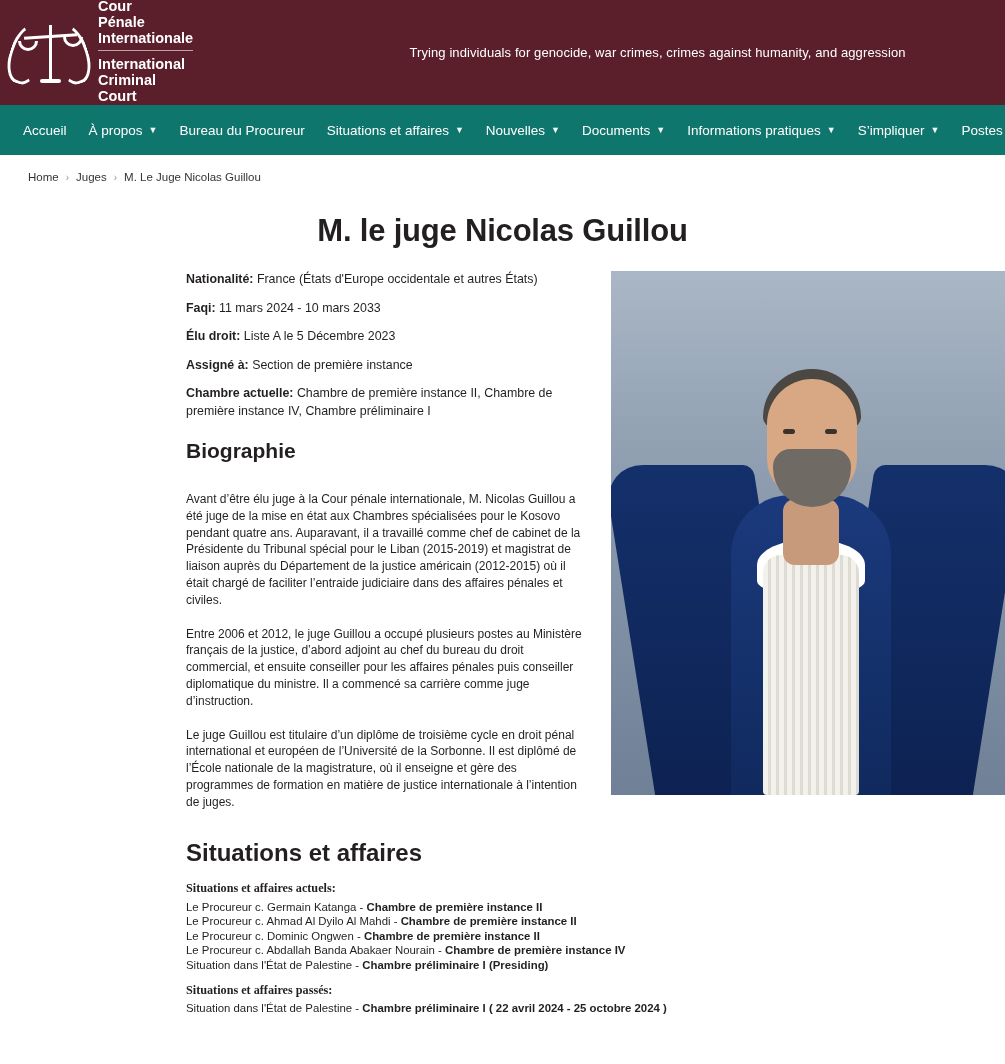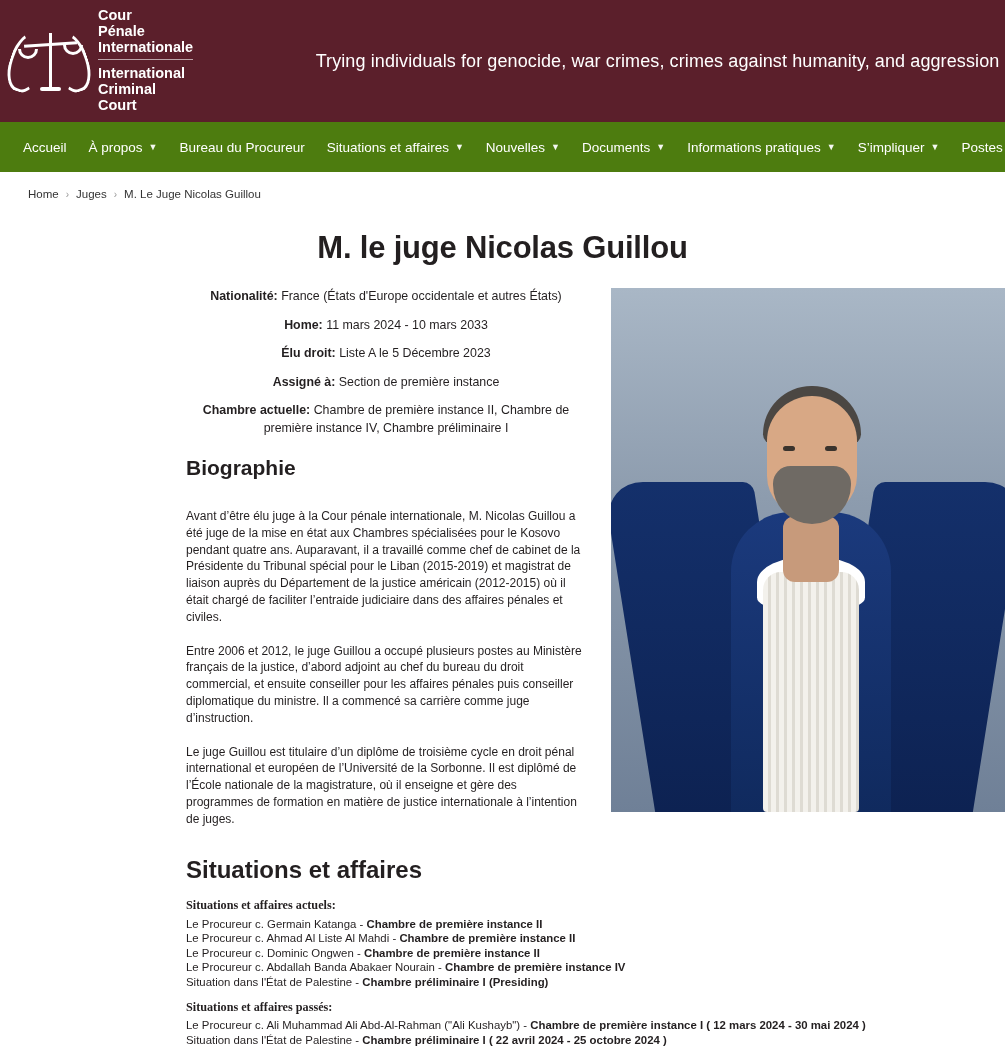--- a/index.html
+++ b/index.html
@@ -8,21 +8,21 @@
     width: 1005px;
     height: 1064px;
     font-family: "Liberation Sans", sans-serif;
     background: #ffffff;
     color: #231f20;
     overflow: hidden;
   }
 
   
   .site-header {
-    height: 122px;
+    height: 105px;
     background: #5b1f2b;
     display: flex;
     align-items: center;
     position: relative;
   }
   .logo-block {
     display: flex;
     align-items: center;
     padding-left: 12px;
     width: 300px;
@@ -85,28 +85,28 @@
     height: 1px;
     background: rgba(255,255,255,0.6);
     margin: 4px 0 5px 0;
   }
   .tagline {
     position: absolute;
     left: 310px;
     right: 0;
     text-align: center;
     color: #ffffff;
-    font-size: 18px;
+    font-size: 13px;
     letter-spacing: 0.1px;
   }
 
   
   .main-nav {
     height: 50px;
-    background: #4d7c0f;
+    background: #0f766e;
     display: flex;
     align-items: center;
     padding-left: 12px;
     color: #ffffff;
     font-size: 13.5px;
     white-space: nowrap;
     overflow: hidden;
   }
   .nav-item {
     display: flex;
@@ -150,21 +150,20 @@
     padding: 0 0 0 0;
   }
 
   .bio-facts {
     position: absolute;
     left: 186px;
     top: 0;
     width: 400px;
     font-size: 12.4px;
     line-height: 17.5px;
-    text-align: center;
   }
   .fact { margin-bottom: 11px; }
   .fact b { font-weight: bold; }
 
   .portrait {
     position: absolute;
     left: 611px;
     top: 0;
     width: 394px;
     height: 524px;
@@ -360,21 +359,21 @@
 <div class="page-title">M. le juge Nicolas Guillou</div>
 
 <div class="content-wrap">
 
   <div class="bio-facts">
     <div class="fact">
       <b>Nationalité:</b>
       <span>France (États d'Europe occidentale et autres États)</span>
     </div>
     <div class="fact">
-      <b>Home:</b>
+      <b>Faqi:</b>
       <span>11 mars 2024 - 10 mars 2033</span>
     </div>
     <div class="fact">
       <b>Élu droit:</b>
       <span>Liste A le 5 Décembre 2023</span>
     </div>
     <div class="fact">
       <b>Assigné à:</b>
       <span>Section de première instance</span>
     </div>
@@ -410,41 +409,37 @@
   <div class="section-heading situations-heading">Situations et affaires</div>
 
   <div class="situations">
     <div class="sub">Situations et affaires actuels:</div>
 
     <div class="row">
       <span>Le Procureur c. Germain Katanga -</span>
       <b>Chambre de première instance II</b>
     </div>
     <div class="row">
-      <span>Le Procureur c. Ahmad Al Liste Al Mahdi -</span>
+      <span>Le Procureur c. Ahmad Al Dyilo Al Mahdi -</span>
       <b>Chambre de première instance II</b>
     </div>
     <div class="row">
       <span>Le Procureur c. Dominic Ongwen -</span>
       <b>Chambre de première instance II</b>
     </div>
     <div class="row">
       <span>Le Procureur c. Abdallah Banda Abakaer Nourain -</span>
       <b>Chambre de première instance IV</b>
     </div>
     <div class="row">
       <span>Situation dans l'État de Palestine -</span>
       <b>Chambre préliminaire I (Presiding)</b>
     </div>
 
     <div class="sub">Situations et affaires passés:</div>
 
     <div class="row">
-      <span>Le Procureur c. Ali Muhammad Ali Abd-Al-Rahman ("Ali Kushayb") -</span>
-      <b>Chambre de première instance I ( 12 mars 2024 - 30 mai 2024 )</b>
-    </div>
-    <div class="row">
       <span>Situation dans l'État de Palestine -</span>
       <b>Chambre préliminaire I ( 22 avril 2024 - 25 octobre 2024 )</b>
     </div>
   </div>
 
 </div>
 
 </body></html>

